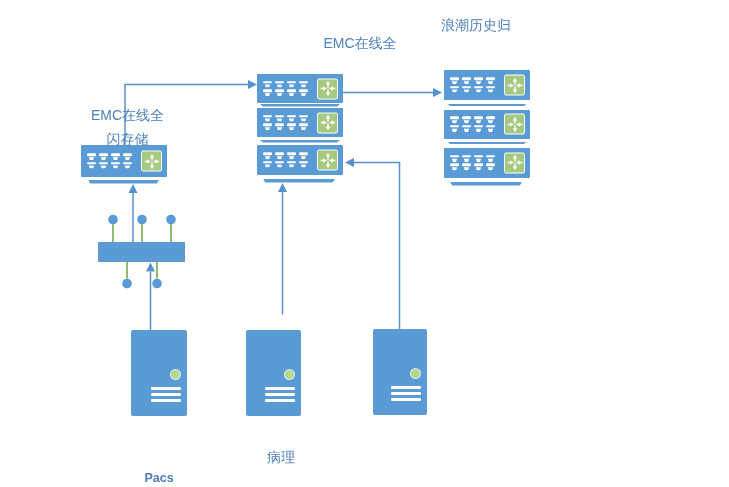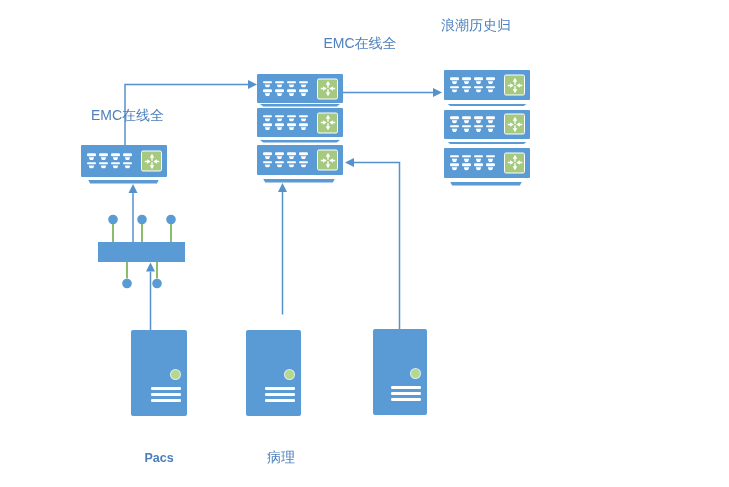--- a/index.html
+++ b/index.html
@@ -323,31 +323,32 @@
     <div class="led"></div>
     <div class="vents">
         <i></i>
         <i></i>
         <i></i>
       </div>
   </div>
 
   <div class="lbl" style="left:70px;top:100px;width:115px">
     <div>EMC在线全</div>
+    <div>闪存储</div>
   </div>
 
   <div class="lbl" style="left:300px;top:28px;width:120px">
     <div>EMC在线全</div>
   </div>
 
   <div class="lbl" style="left:417px;top:10px;width:118px;line-height:16.5px">
     <div>浪潮历史归</div>
   </div>
 
-  <div class="lbl lbl-latin" style="left:119px;top:444px;width:80px">
+  <div class="lbl lbl-latin" style="left:119px;top:464px;width:80px">
     <div>Pacs</div>
   </div>
 
   <div class="lbl" style="left:241px;top:442px;width:80px">
     <div>病理</div>
   </div>
 
 
 </div>
 

